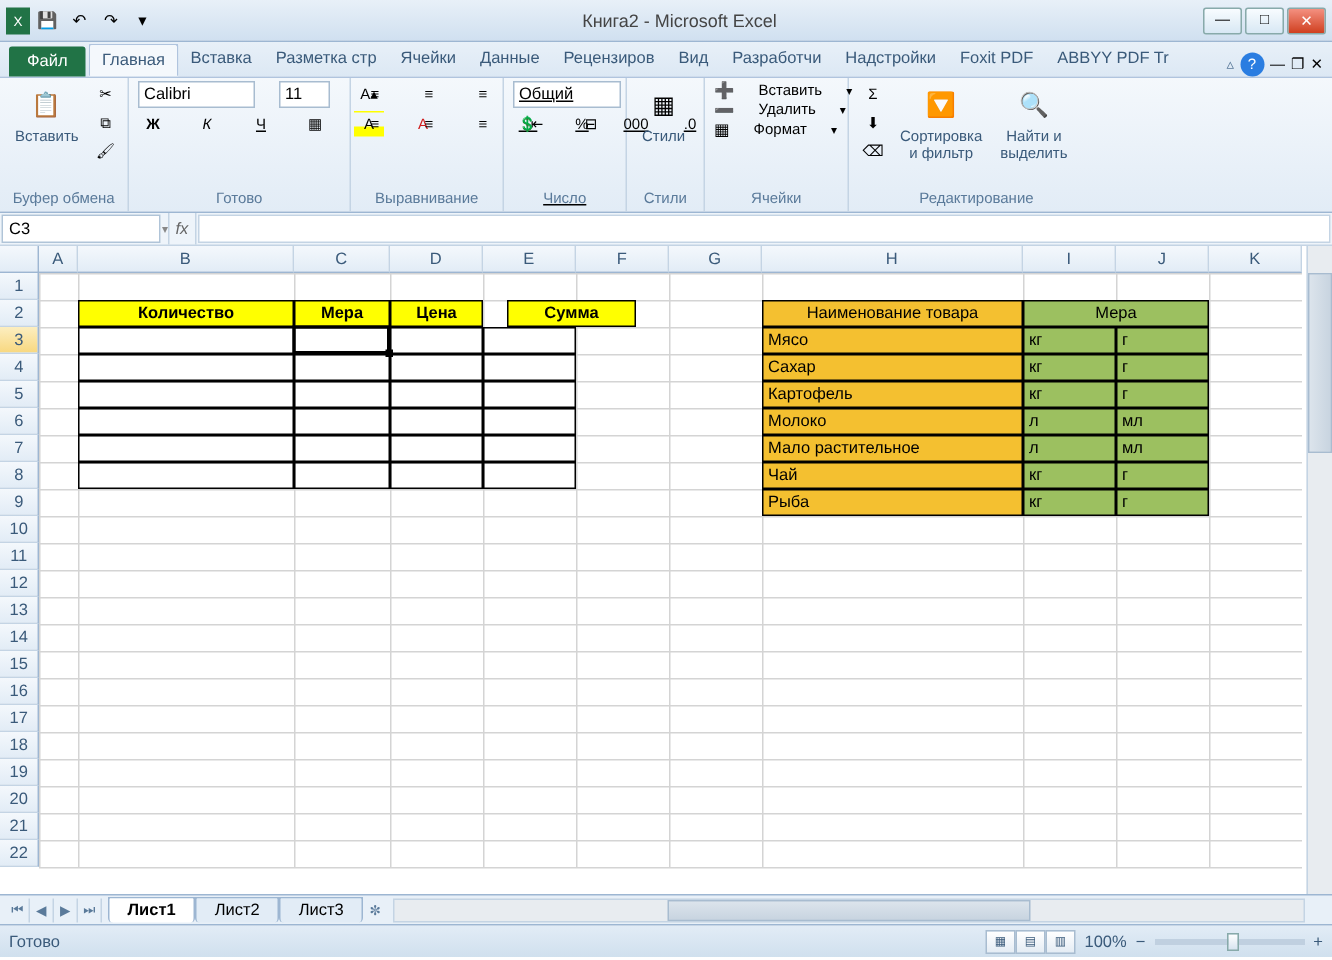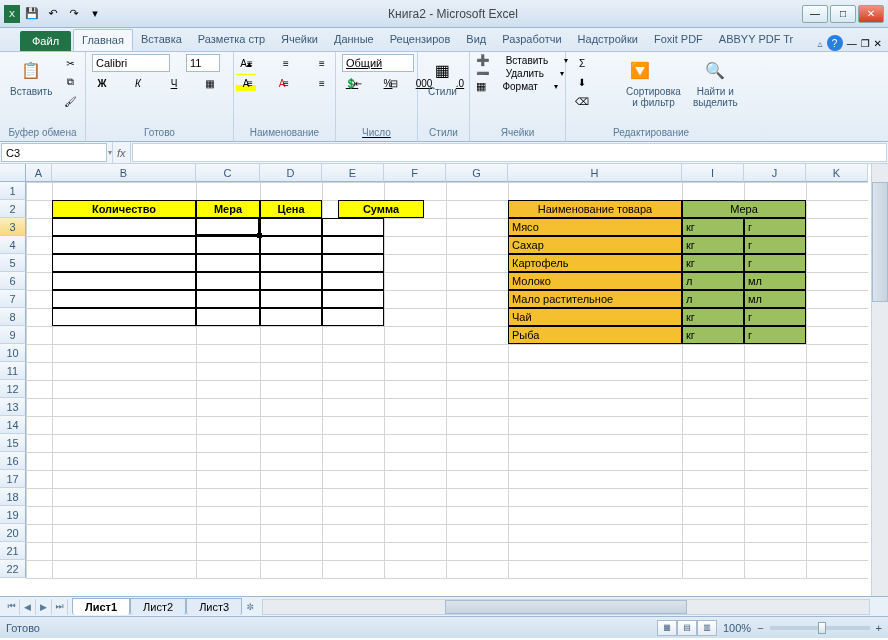--- a/index.html
+++ b/index.html
@@ -8,21 +8,21 @@
 
 .titlebar { height: 28px; background: linear-gradient(#e8f0f8,#d0e0f0); border-bottom: 1px solid #9db6d2; display: flex; align-items: center; padding: 0 4px; }
 .qat { display: flex; gap: 3px; align-items: center; }
 .qat-icon { width: 18px; height: 18px; display: flex; align-items: center; justify-content: center; font-size: 11px; cursor: pointer; }
 .title-text { flex: 1; text-align: center; font-size: 12px; color: #444; }
 .win-controls { display: flex; gap: 2px; }
 .win-btn { width: 26px; height: 18px; border: 1px solid #8aa; background: linear-gradient(#f8fcff,#d8e8f4); font-size: 10px; display:flex;align-items:center;justify-content:center; cursor:pointer; border-radius:2px;}
 .win-btn.close { background: linear-gradient(#f49080,#d04020); color:#fff; }
 
 
-.ribbon-tabs { height: 24px; background: linear-gradient(#e8f0f8,#dce8f4); display: flex; align-items: flex-end; border-bottom: 1px solid #b0c4de; padding-left: 20px; }
+.ribbon-tabs { height: 24px; background: linear-gradient(#e8f0f8,#dce8f4); display: flex; align-items: flex-end; border-bottom: 1px solid #b0c4de; padding-left: 6px; }
 .file-tab { background: #217346; color: #fff; padding: 4px 12px; font-size: 11px; border-radius: 2px 2px 0 0; margin-right: 2px; cursor:pointer; }
 .rtab { padding: 4px 8px; font-size: 11px; color: #3a5a7a; cursor: pointer; }
 .rtab.active { background: #f4f8fc; border: 1px solid #b0c4de; border-bottom: 1px solid #f4f8fc; border-radius: 2px 2px 0 0; }
 .ribbon-tabs-right { margin-left: auto; display:flex; gap:4px; align-items:center; padding-right:6px; }
 .help-icon { width:16px;height:16px;border-radius:50%;background:#2a7de1;color:#fff;font-size:10px;display:flex;align-items:center;justify-content:center; cursor:pointer;}
 
 
 .ribbon { height: 90px; background: linear-gradient(#f4f8fc,#e2ecf6); border-bottom: 1px solid #9db6d2; display: flex; }
 .rgroup { border-right: 1px solid #c4d4e4; padding: 2px 6px; display: flex; flex-direction: column; justify-content: space-between; }
 .rgroup-label { font-size: 10px; color: #5a7a9a; text-align: center; padding: 1px 0; }
@@ -172,21 +172,21 @@
         <div class="mini-btn">↵</div>
       </div>
       <div class="mini-row">
         <div class="mini-btn">≡</div>
         <div class="mini-btn">≡</div>
         <div class="mini-btn">≡</div>
         <div class="mini-btn">⇤</div>
         <div class="mini-btn">⊟</div>
       </div>
     </div>
-    <div class="rgroup-label">Наименование</div>
+    <div class="rgroup-label">Выравнивание</div>
   </div>
 
   <div class="rgroup" style="width:82px;text-decoration:underline;">
     <div class="rgroup-body" style="flex-direction:column;gap:2px;">
       <div class="combo" style="width:72px;">Общий</div>
       <div class="mini-row">
         <div class="mini-btn">💲</div>
         <div class="mini-btn">%</div>
         <div class="mini-btn">000</div>
         <div class="mini-btn">.0</div>
@@ -228,21 +228,21 @@
 
   <div class="rgroup" style="width:170px;border-right:none;">
     <div class="rgroup-body">
       <div class="mini-col">
         <div class="mini-btn">Σ</div>
         <div class="mini-btn">⬇</div>
         <div class="mini-btn">⌫</div>
       </div>
       <div class="big-btn">
         <div class="ic">🔽</div>
-        <div class="lbl" style="white-space:pre;margin-left:26px;">Сортировка
+        <div class="lbl" style="white-space:pre;">Сортировка
 и фильтр</div>
       </div>
       <div class="big-btn">
         <div class="ic">🔍</div>
         <div class="lbl" style="white-space:pre;">Найти и
 выделить</div>
       </div>
     </div>
     <div class="rgroup-label">Редактирование</div>
   </div>

